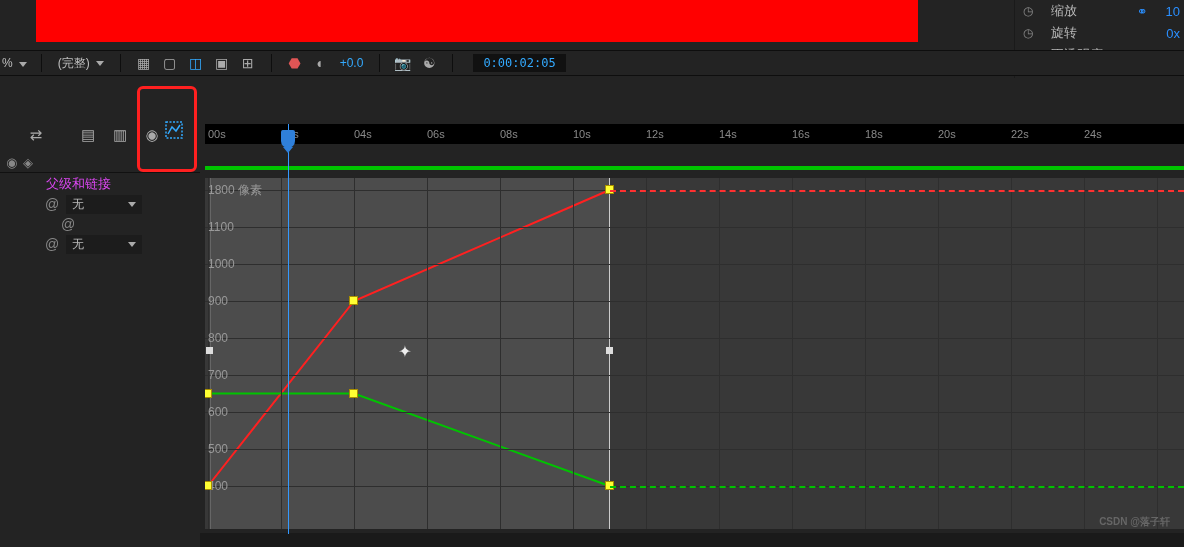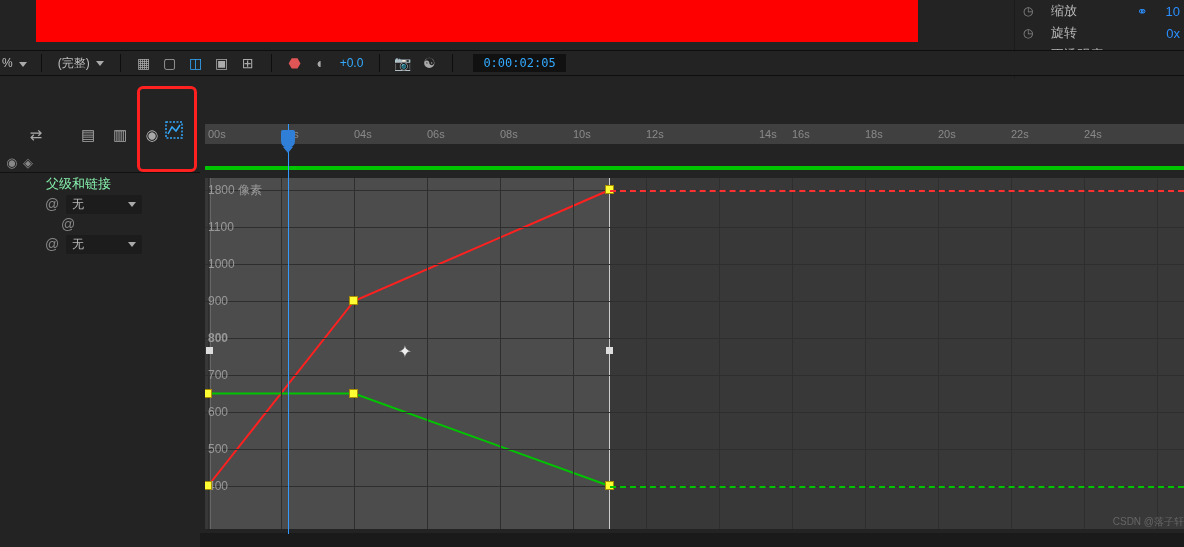--- a/index.html
+++ b/index.html
@@ -27,52 +27,52 @@
 .plus0 { color: #33aaff; font-size: 12px; margin: 0 6px; }
 .timecode { background: #111; color: #33aaff; padding: 2px 10px; font-family: monospace; font-size: 12px; margin: 0 10px; }
 
 
 .panel-icons-row { position: absolute; left: 0; top: 118px; height: 34px; display: flex; align-items: center; }
 .panel-icon { width: 24px; height: 24px; margin: 0 4px; display: flex; align-items: center; justify-content: center; color: #aaa; font-size: 15px; cursor: pointer; }
 .highlighted-box { position: absolute; left: 137px; top: 86px; width: 60px; height: 86px; border: 3px solid #ff2020; border-radius: 6px; }
 .graph-icon-btn { position: absolute; left: 162px; top: 118px; width: 24px; height: 24px; display: flex; align-items: center; justify-content: center; color: #33aaff; font-size: 16px; cursor: pointer; }
 
 
-.time-ruler { position: absolute; left: 205px; top: 124px; right: 0; height: 20px; background: #404040; overflow: hidden; }
+.time-ruler { position: absolute; left: 205px; top: 124px; right: 0; height: 20px; background: #000000; overflow: hidden; }
 .time-ruler .tick { position: absolute; top: 4px; font-size: 11px; color: #8a8a8a; }
 .playhead-line { position: absolute; top: 124px; width: 1px; background: #3399ff; height: 410px; z-index: 50; }
 .playhead-head { position: absolute; top: 130px; width: 14px; height: 18px; background: #2f7fd9; border-radius: 2px 2px 7px 7px; z-index: 51; transform: translateX(-7px); }
 .playhead-head::after { content: ""; position: absolute; bottom: -5px; left: 2px; width: 0; height: 0; border-left: 5px solid transparent; border-right: 5px solid transparent; border-top: 6px solid #2f7fd9; }
 
 
 .work-area { position: absolute; left: 205px; top: 166px; right: 0; height: 4px; background: #00c400; }
 
 
 .layer-col { position: absolute; left: 0; top: 152px; width: 200px; }
-.parent-label { color: #86efac; padding: 2px 0 2px 46px; font-size: 13px; border-top: 1px solid #111; height: 22px; display: flex; align-items: center; }
+.parent-label { color: #d946ef; padding: 2px 0 2px 46px; font-size: 13px; border-top: 1px solid #111; height: 22px; display: flex; align-items: center; }
 .layer-row { height: 20px; display: flex; align-items: center; padding-left: 4px; }
 .eyeball, .cube { width: 16px; height: 16px; color: #888; font-size: 13px; display: flex; align-items: center; justify-content: center; }
 .spiral { width: 16px; height: 16px; color: #888; font-size: 14px; display: flex; align-items: center; justify-content: center; margin-left: 40px; }
 .none-dd { background: #1c1c1c; color: #bbb; padding: 1px 6px; margin-left: 6px; display: flex; align-items: center; min-width: 76px; justify-content: space-between; }
 .small-tri { width: 0; height: 0; border-left: 4px solid transparent; border-right: 4px solid transparent; border-top: 5px solid #aaa; }
 
 
 .graph { position: absolute; left: 205px; top: 178px; right: 0; bottom: 18px; background: #383838; overflow: hidden; }
 .graph .vgrid { position: absolute; top: 0; bottom: 0; width: 1px; background: #2e2e2e; }
 .graph .hgrid { position: absolute; left: 0; right: 0; height: 1px; background: #2e2e2e; }
 .graph .ylabel { position: absolute; left: 3px; color: #999; font-size: 12px; transform: translateY(-50%); }
 .active-region { position: absolute; background: rgba(255,255,255,0.10); border-left: 1px solid #666; border-right: 1px solid #ccc; top: 0; bottom: 0; }
 .dashed-r { position: absolute; height: 0; border-top: 2px dashed #ff3030; right: 0; }
 .dashed-g { position: absolute; height: 0; border-top: 2px dashed #00c400; right: 0; }
 .key { position: absolute; width: 9px; height: 9px; background: #ffff33; border: 1px solid #a88f00; transform: translate(-5px,-5px); }
 .handle { position: absolute; width: 7px; height: 7px; background: #ddd; transform: translate(-4px,-4px); }
 .center-marker { position: absolute; color: #eee; font-size: 16px; transform: translate(-50%,-50%); }
 svg.lines { position: absolute; left: 0; top: 0; width: 100%; height: 100%; overflow: visible; }
 
-.watermark { position: absolute; right: 0; bottom: 18px; color: #666; font-size: 10px; }
+.watermark { position: absolute; right: 14px; bottom: 18px; color: #666; font-size: 10px; font-weight: bold; }
 
 
 .bottom-scroll { position: absolute; left: 200px; right: 0; bottom: 0; height: 14px; background: #1a1a1a; }
 </style>
 </head>
 <body>
 
 <div class="preview-bar"></div>
 
 <div class="props">
@@ -138,21 +138,21 @@
 </span>
 
 <div class="time-ruler" id="time-ruler">
     <div class="tick" style="left: 3px;">00s</div>
     <div class="tick" style="left: 76px;">02s</div>
     <div class="tick" style="left: 149px;">04s</div>
     <div class="tick" style="left: 222px;">06s</div>
     <div class="tick" style="left: 295px;">08s</div>
     <div class="tick" style="left: 368px;">10s</div>
     <div class="tick" style="left: 441px;">12s</div>
-    <div class="tick" style="left: 514px; margin-left: 40px;">14s</div>
+    <div class="tick" style="left: 514px;">14s</div>
     <div class="tick" style="left: 587px;">16s</div>
     <div class="tick" style="left: 660px;">18s</div>
     <div class="tick" style="left: 733px;">20s</div>
     <div class="tick" style="left: 806px;">22s</div>
     <div class="tick" style="left: 879px;">24s</div>
     <div class="tick" style="left: 952px; margin-left: 28px;">26s</div>
   </div>
 
 <div id="playhead-line" class="playhead-line" style="left: 288.3px;"></div>
 <div id="playhead-head" class="playhead-head" style="left: 288.3px;"></div>
@@ -206,21 +206,21 @@
     <div class="vgrid" style="left: 952px;"></div>
     <div class="hgrid" style="top: 308px;"></div>
     <div class="ylabel" style="top: 308px;">400</div>
     <div class="hgrid" style="top: 271px;"></div>
     <div class="ylabel" style="top: 271px;">500</div>
     <div class="hgrid" style="top: 234px;"></div>
     <div class="ylabel" style="top: 234px;">600</div>
     <div class="hgrid" style="top: 197px;"></div>
     <div class="ylabel" style="top: 197px;">700</div>
     <div class="hgrid" style="top: 160px;"></div>
-    <div class="ylabel" style="top: 160px; font-weight: bold;">800</div>
+    <div class="ylabel" style="top: 160px;">800</div>
     <div class="hgrid" style="top: 123px;"></div>
     <div class="ylabel" style="top: 123px;">900</div>
     <div class="hgrid" style="top: 86px;"></div>
     <div class="ylabel" style="top: 86px;">1000</div>
     <div class="hgrid" style="top: 49px;"></div>
     <div class="ylabel" style="top: 49px;">1100</div>
     <div class="hgrid" style="top: 12px;"></div>
     <div class="ylabel" style="top: 12px;">1800 像素</div>
     <div class="center-marker" style="left: 200px; top: 173px;">✦</div>
     <div class="key" style="left: 3px; top: 308px;"></div>

